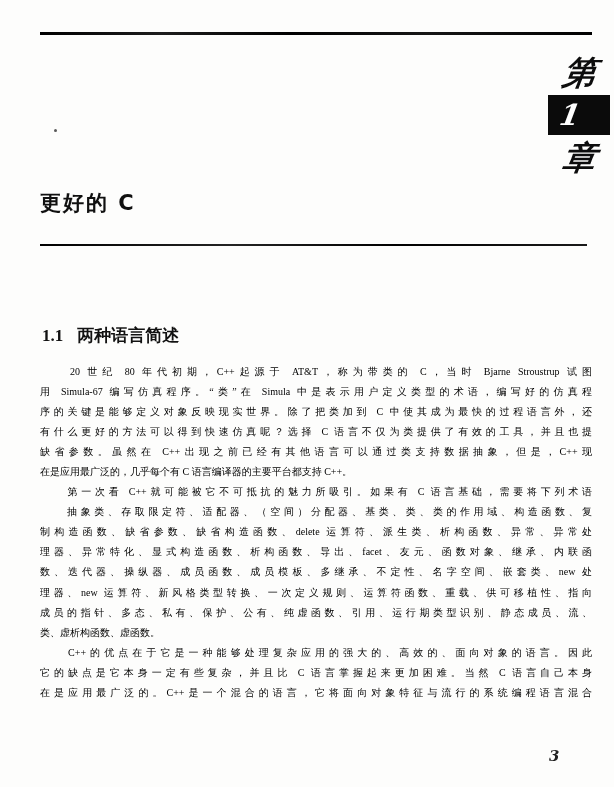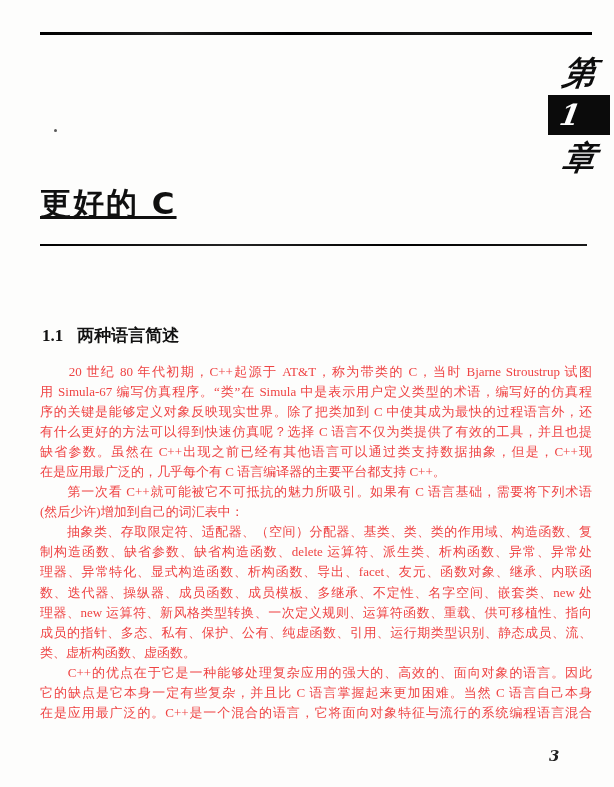--- a/index.html
+++ b/index.html
@@ -35,37 +35,37 @@
   }
   .chapter-num {
     color: #ffffff; font-size: 29px; font-weight: 700; font-style: italic;
     transform: translateX(-9px) skewX(-10deg); line-height: 40px;
   }
 
   
   .title {
     position: absolute; left: 40px; top: 185px;
     font-family: "DejaVu Sans", "Liberation Sans", sans-serif;
-    font-weight: 700; font-size: 31px; line-height: 36px;
-    letter-spacing: 2px; color: #101010; text-decoration: underline;
+    font-weight: 700; font-size: 21px; line-height: 36px;
+    letter-spacing: 2px; color: #101010;
   }
 
   
   .section-heading {
     position: absolute; left: 42px; top: 325px;
     font-family: "DejaVu Sans", "Liberation Sans", sans-serif;
     font-weight: 700; font-size: 17px; line-height: 21px; color: #121212;
     display: flex;
   }
   .section-number { margin-right: 14px; font-family: "Liberation Serif", serif; font-weight: 700; }
 
   
   .body-text {
     position: absolute; left: 40px; top: 362px; width: 552px;
-    font-size: 13px; color: #ef4444;
+    font-size: 10px; color: #000000;
   }
   .line {
     height: 20.06px; line-height: 20.06px; overflow: hidden;
     text-align: justify; text-align-last: justify;
     white-space: normal;
   }
   .line.para-end { text-align-last: left; }
 
   
   .page-num {
@@ -107,21 +107,20 @@
   </h2>
 
   <div class="body-text">
     <div class="line">　　20 世纪 80 年代初期，C++起源于 AT&amp;T，称为带类的 C，当时 Bjarne Stroustrup 试图</div>
     <div class="line">用 Simula-67 编写仿真程序。“类”在 Simula 中是表示用户定义类型的术语，编写好的仿真程</div>
     <div class="line">序的关键是能够定义对象反映现实世界。除了把类加到 C 中使其成为最快的过程语言外，还</div>
     <div class="line">有什么更好的方法可以得到快速仿真呢？选择 C 语言不仅为类提供了有效的工具，并且也提</div>
     <div class="line">缺省参数。虽然在 C++出现之前已经有其他语言可以通过类支持数据抽象，但是，C++现</div>
     <div class="line para-end">在是应用最广泛的，几乎每个有 C 语言编译器的主要平台都支持 C++。</div>
     <div class="line">　　第一次看 C++就可能被它不可抵抗的魅力所吸引。如果有 C 语言基础，需要将下列术语</div>
-    <div class="line para-end">(然后少许)增加到自己的词汇表中：</div>
     <div class="line">　　抽象类、存取限定符、适配器、（空间）分配器、基类、类、类的作用域、构造函数、复</div>
     <div class="line">制构造函数、缺省参数、缺省构造函数、delete 运算符、派生类、析构函数、异常、异常处</div>
     <div class="line">理器、异常特化、显式构造函数、析构函数、导出、facet、友元、函数对象、继承、内联函</div>
     <div class="line">数、迭代器、操纵器、成员函数、成员模板、多继承、不定性、名字空间、嵌套类、new 处</div>
     <div class="line">理器、new 运算符、新风格类型转换、一次定义规则、运算符函数、重载、供可移植性、指向</div>
     <div class="line">成员的指针、多态、私有、保护、公有、纯虚函数、引用、运行期类型识别、静态成员、流、</div>
     <div class="line para-end">类、虚析构函数、虚函数。</div>
     <div class="line">　　C++的优点在于它是一种能够处理复杂应用的强大的、高效的、面向对象的语言。因此</div>
     <div class="line">它的缺点是它本身一定有些复杂，并且比 C 语言掌握起来更加困难。当然 C 语言自己本身</div>
     <div class="line">在是应用最广泛的。C++是一个混合的语言，它将面向对象特征与流行的系统编程语言混合</div>

